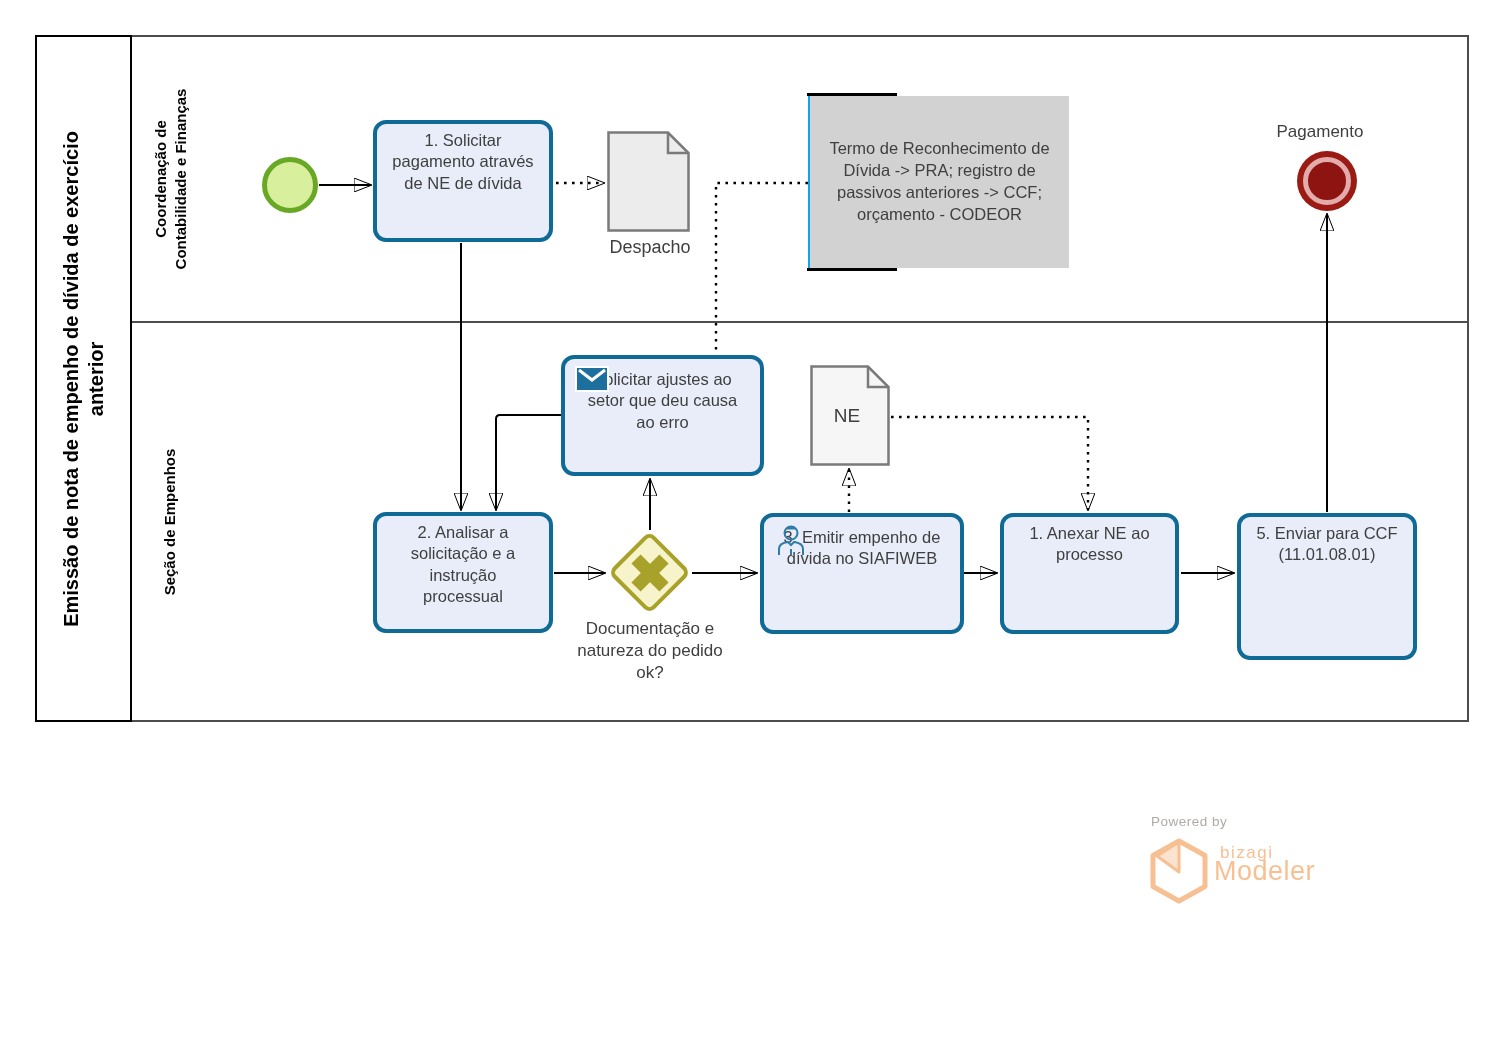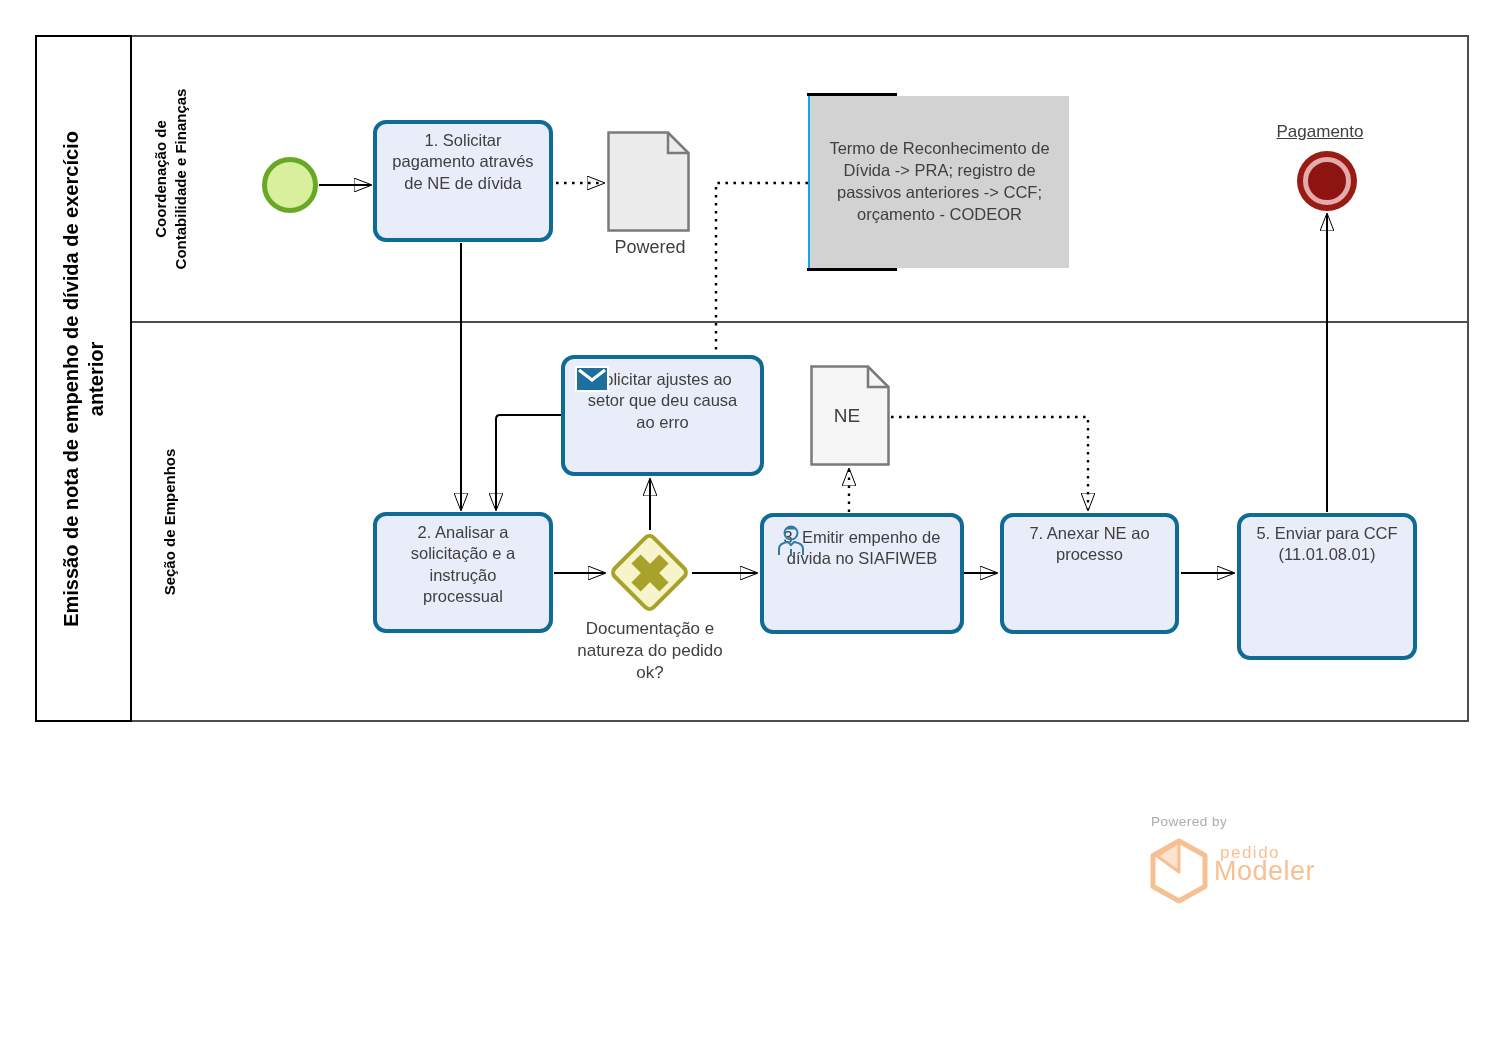--- a/index.html
+++ b/index.html
@@ -118,27 +118,27 @@
   <div class="start-event"></div>
 
   <div class="task" style="left:373px;top:120px;width:180px;height:122px;">
     <span>1. Solicitar pagamento através de NE de dívida</span>
   </div>
 
   <svg class="doc" style="left:607px;top:131px;" width="83" height="101" viewBox="0 0 83 101">
     <path class="body" style="fill:var(--doc_fill,#ececec);" d="M1.5,1.5 H61 L81.5,22 V99.5 H1.5 Z"></path>
     <path class="fold" d="M61,1.5 V22 H81.5"></path>
   </svg>
-  <div class="free-label" style="left:588px;top:236px;width:124px;font-size:18px;">Powered</div>
+  <div class="free-label" style="left:588px;top:236px;width:124px;font-size:18px;">Despacho</div>
 
   <div class="annotation">
     <span>Termo de Reconhecimento de Dívida -&gt; PRA; registro de passivos anteriores -&gt; CCF; orçamento - CODEOR</span>
   </div>
 
-  <div class="free-label" style="left:1259px;top:121px;width:122px;text-decoration:underline;">Pagamento</div>
+  <div class="free-label" style="left:1259px;top:121px;width:122px;">Pagamento</div>
   <div class="end-event">
     <div class="end-event-inner"></div>
   </div>
 
   <div class="task" style="left:561px;top:355px;width:203px;height:121px;padding-top:10px;">
     <span>Solicitar ajustes ao setor que deu causa ao erro</span>
   </div>
   <svg class="node-icon" style="left:575px;top:366px;" width="34" height="26" viewBox="0 0 34 26">
     <rect x="0" y="0" width="34" height="26" fill="#fff"></rect>
     <rect x="2" y="2" width="30" height="22" fill="var(--icon_blue,#1d6f9e)"></rect>
@@ -166,28 +166,28 @@
     <path d="M15,25 v6" fill="none" stroke="var(--person_blue,#2e7ca8)" stroke-width="2"></path>
   </svg>
 
   <svg class="doc" style="left:810px;top:365px;" width="80" height="101" viewBox="0 0 80 101">
     <path class="body" style="fill:var(--doc_fill_light,#f6f6f6);" d="M1.5,1.5 H58 L78.5,22 V99.5 H1.5 Z"></path>
     <path class="fold" d="M58,1.5 V22 H78.5"></path>
   </svg>
   <div class="doc-label-in" style="left:810px;top:365px;width:74px;height:101px;">NE</div>
 
   <div class="task" style="left:1000px;top:513px;width:179px;height:121px;">
-    <span>7. Anexar NE ao processo</span>
+    <span>1. Anexar NE ao processo</span>
   </div>
 
   <div class="task" style="left:1237px;top:513px;width:180px;height:147px;">
     <span>5. Enviar para CCF (11.01.08.01)</span>
   </div>
 
   <div class="powered-by">Powered by</div>
   <svg class="brand-hex" width="58" height="66" viewBox="0 0 58 66">
     <path d="M29,3 L55,17.5 V48.5 L29,63 L3,48.5 V17.5 Z" fill="none" stroke="var(--brand_orange,#f7c093)" stroke-width="5" stroke-linejoin="round"></path>
     <path d="M29,4 L29,34 L7,18 Z" fill="#fbe3cf" stroke="var(--brand_orange,#f7c093)" stroke-width="3" stroke-linejoin="round"></path>
   </svg>
-  <div class="brand-bizagi">pedido</div>
+  <div class="brand-bizagi">bizagi</div>
   <div class="brand-modeler">Modeler</div>
 
 </div>
 
 </body></html>

